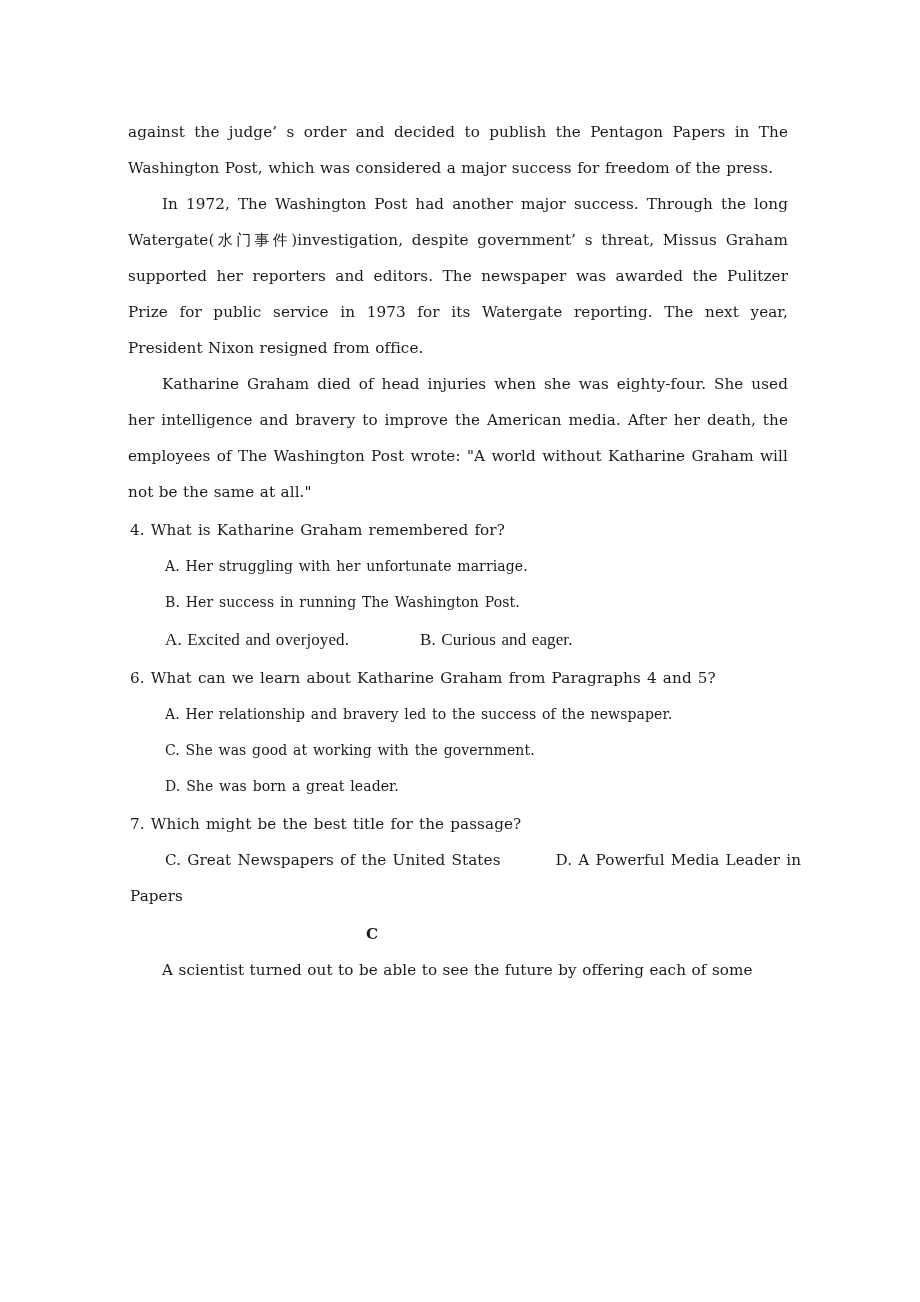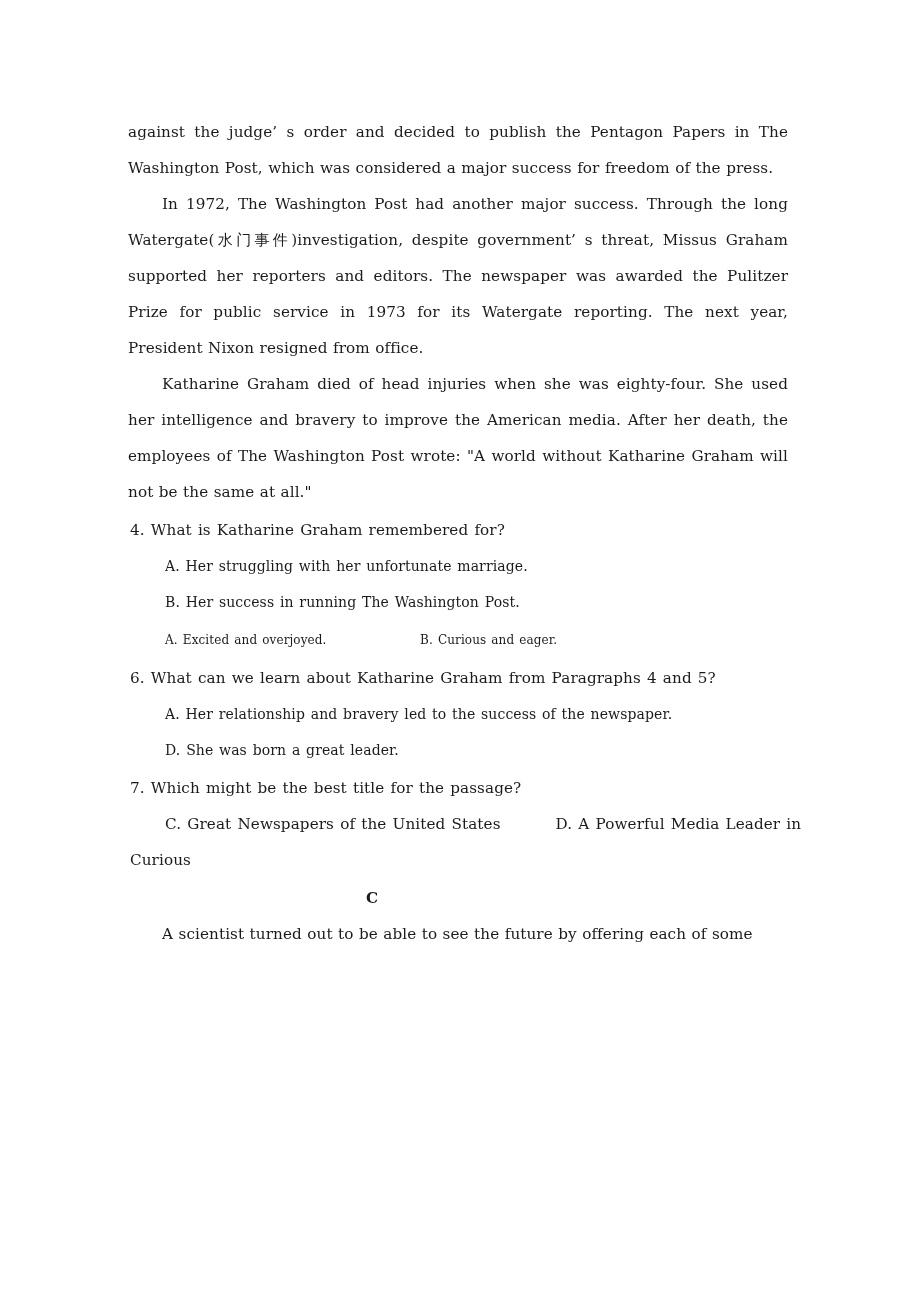--- a/index.html
+++ b/index.html
@@ -60,29 +60,30 @@
     font-size: 14px;
     line-height: 36px;
     margin: 0;
     padding-left: 35px;
     text-align: left;
     letter-spacing: 0.1px;
     word-spacing: 1.2px;
     white-space: nowrap;
   }
   .opt-row {
-    font-size: 12px;
+    font-size: 17px;
     line-height: 36px;
     margin: 0;
     padding-left: 35px;
     position: relative;
     height: 36px;
     letter-spacing: 0.1px;
     word-spacing: 1.2px;
     white-space: nowrap;
+    font-family: Liberation Serif, serif;
   }
   .opt-row .col-a { display: inline-block; width: 255px; }
   .opt-row .col-b { display: inline-block; }
 
   
   .opt-wide {
     font-size: 15.2px;
     line-height: 36px;
     margin: 0;
     padding-left: 35px;
@@ -136,27 +137,28 @@
 
   <div class="qblock">
     <div class="opt-row">
       <span class="col-a">A. Excited and overjoyed.</span><span class="col-b">B. Curious and eager.</span>
     </div>
   </div>
 
   <div class="qblock">
     <p class="qstem">6. What can we learn about Katharine Graham from Paragraphs 4 and 5?</p>
     <p class="opt">A. Her relationship and bravery led to the success of the newspaper.</p>
+    <p class="opt">C. She was good at working with the government.</p>
     <p class="opt">D. She was born a great leader.</p>
   </div>
 
   <div class="qblock">
     <p class="qstem">7. Which might be the best title for the passage?</p>
     <div class="opt-wide">
       <span>C. Great Newspapers of the United States</span><span class="gapB"></span><span>D. A Powerful Media Leader in</span>
     </div>
-    <p class="overflow-line">Curious</p>
+    <p class="overflow-line">Papers</p>
   </div>
 
   <p class="section-letter">C</p>
   <p class="para indent">A scientist turned out to be able to see the future by offering each of some</p>
 
 </div>
 
 </body></html>

